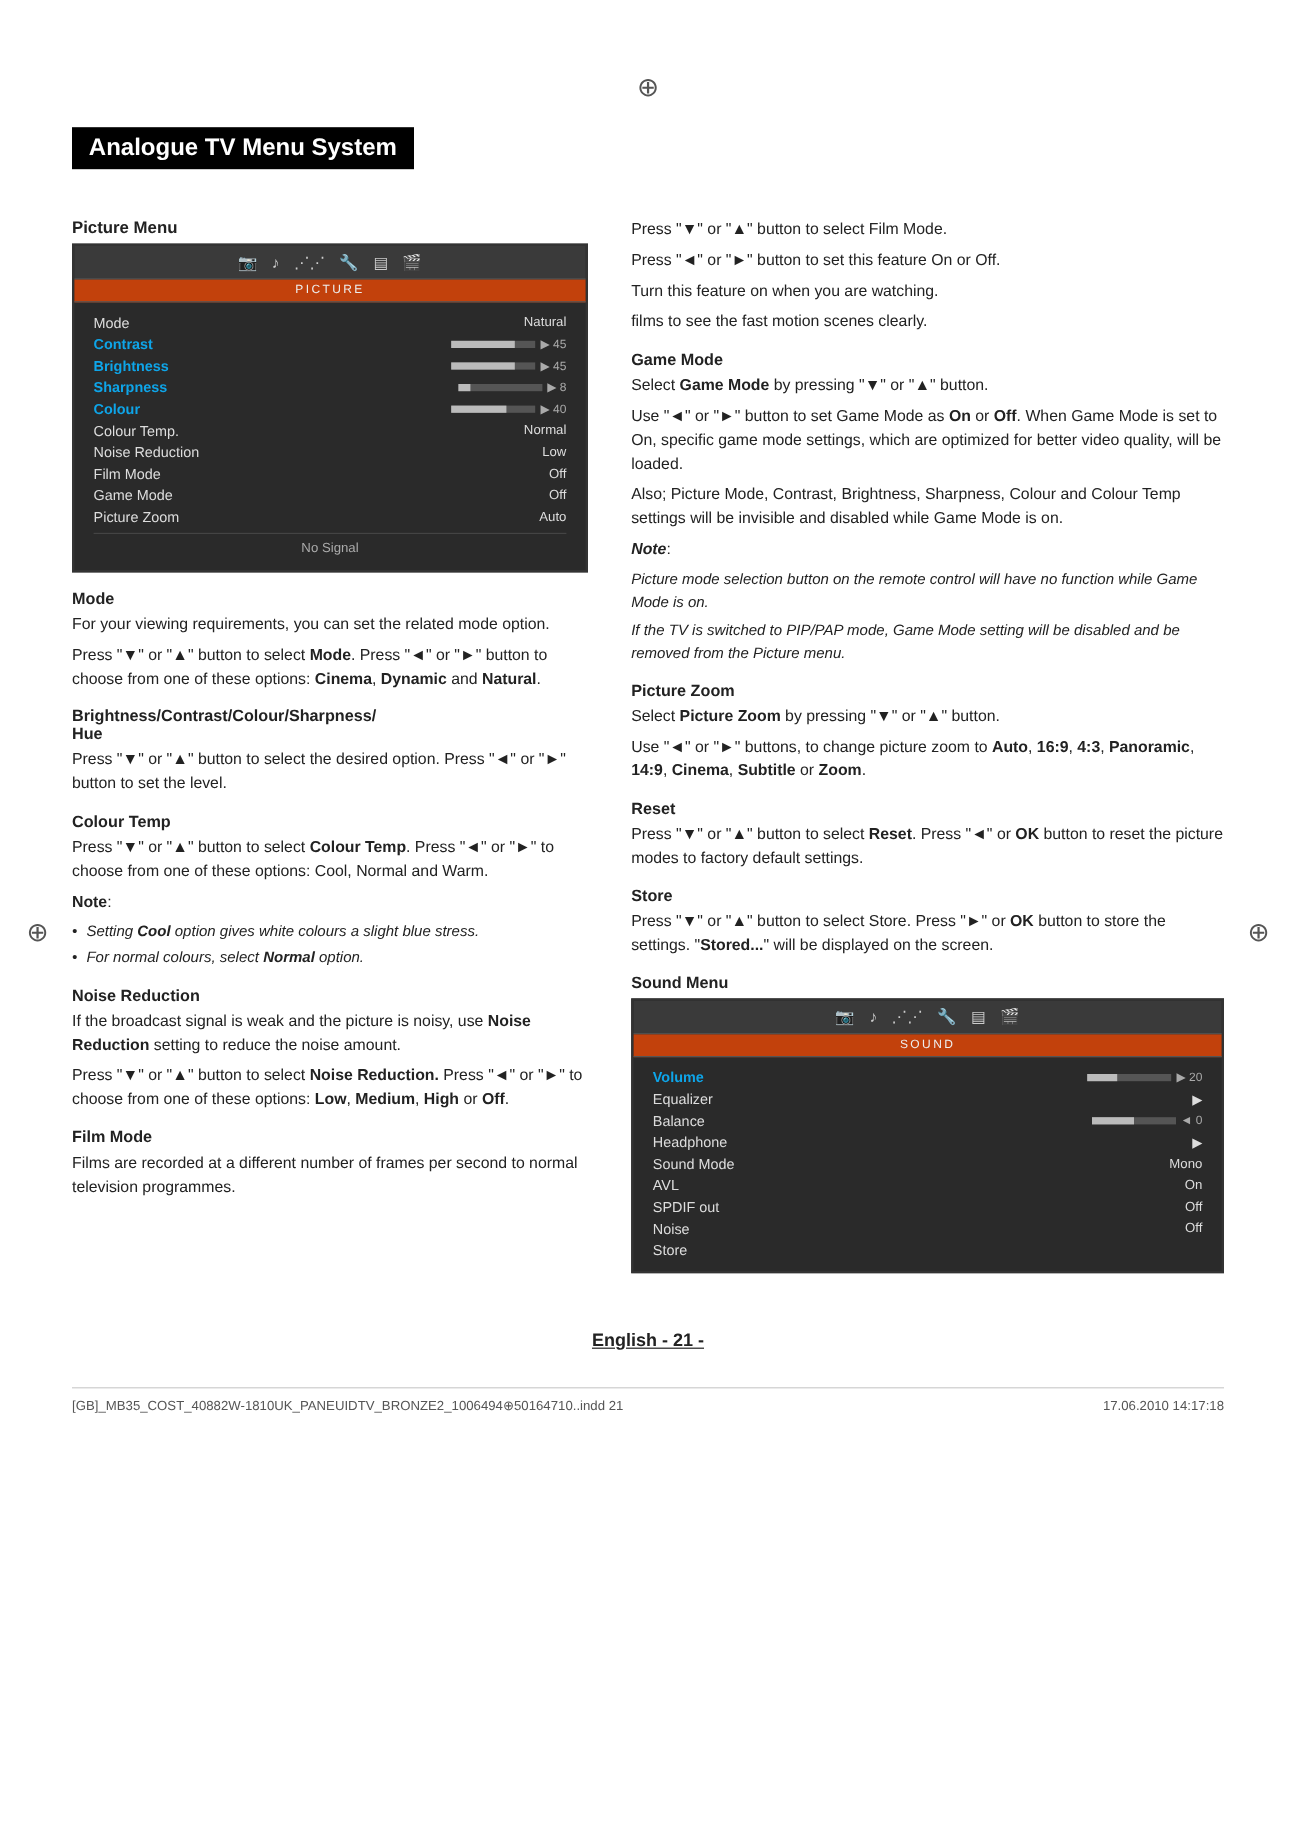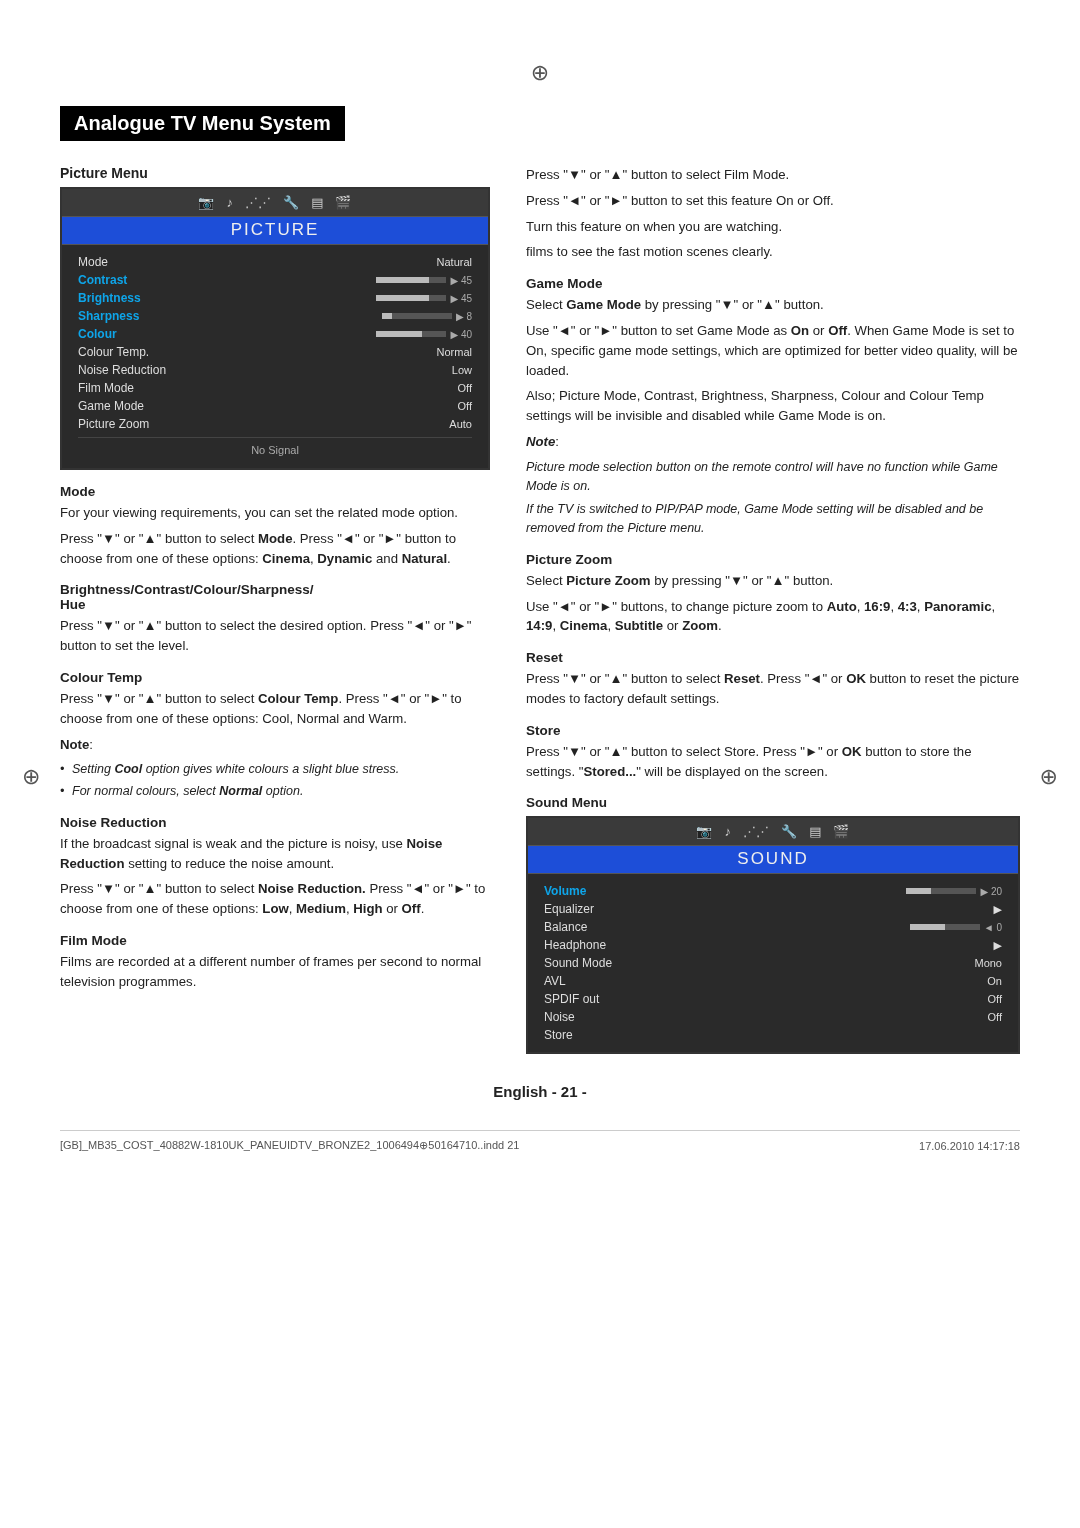--- a/index.html
+++ b/index.html
@@ -45,21 +45,21 @@
     }
 
     
     .main-title {
       font-size: 20px;
       font-weight: bold;
       background: #000;
       color: #fff;
       padding: 6px 14px;
       display: inline-block;
-      margin-bottom: 14px;
+      margin-bottom: 30px;
     }
 
     
     .section-heading {
       font-size: 14px;
       font-weight: bold;
       margin-bottom: 6px;
       margin-top: 0;
     }
 
@@ -89,26 +89,26 @@
       border-bottom: 1px solid #555;
     }
 
     .menu-screen-icons span {
       font-size: 13px;
       color: #ccc;
     }
 
     .menu-screen-title {
       text-align: center;
-      font-size: 17px;
+      font-size: 10px;
       letter-spacing: 2px;
       padding: 3px 0 4px 0;
       color: #eee;
       border-bottom: 1px solid #555;
-      background: #1d4ed8;
+      background: #c2410c;
     }
 
     .menu-screen-body {
       padding: 8px 16px 8px 16px;
       font-size: 12px;
     }
 
     .menu-row {
       display: flex;
       justify-content: space-between;
@@ -207,22 +207,23 @@
       font-size: 11px;
       color: #555;
       border-top: 1px solid #ccc;
       padding-top: 8px;
     }
 
     .english-center {
       text-align: center;
       font-size: 15px;
       font-weight: bold;
-      margin-top: 15px;
+      margin-top: 34px;
       margin-bottom: 4px;
+      text-decoration: underline;
     }
 
     
     .right-section {
       margin-bottom: 14px;
     }
 
     
     .sound-menu-screen {
       border: 2px solid #333;

